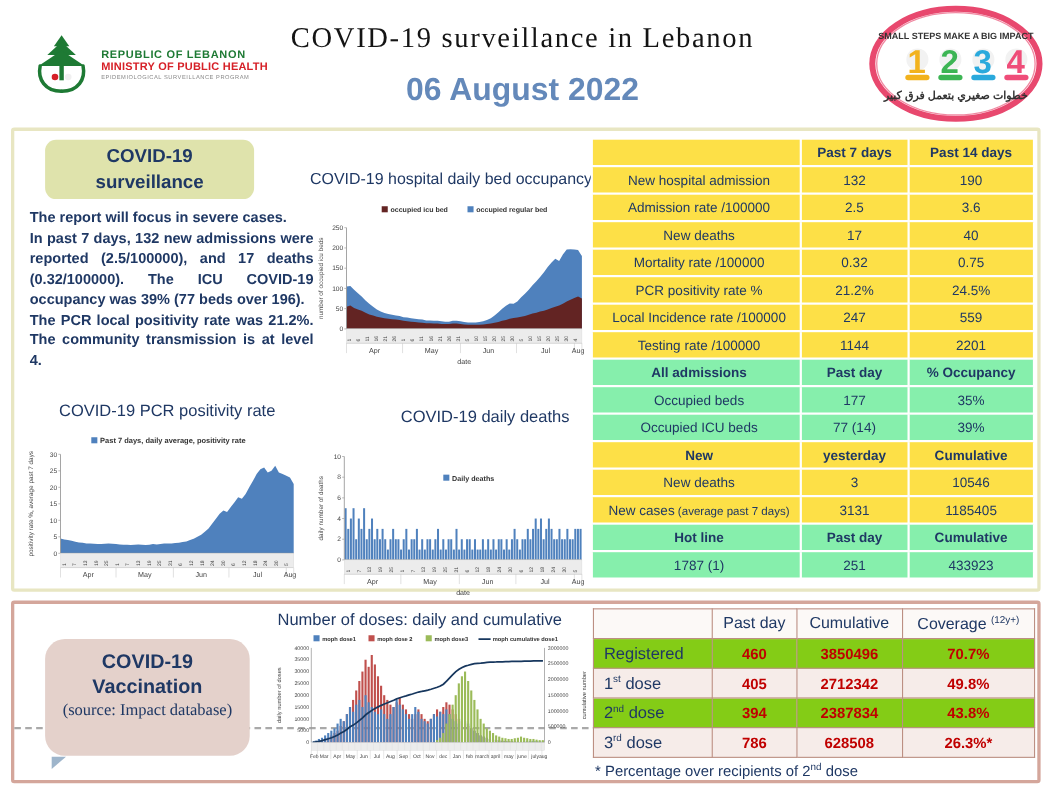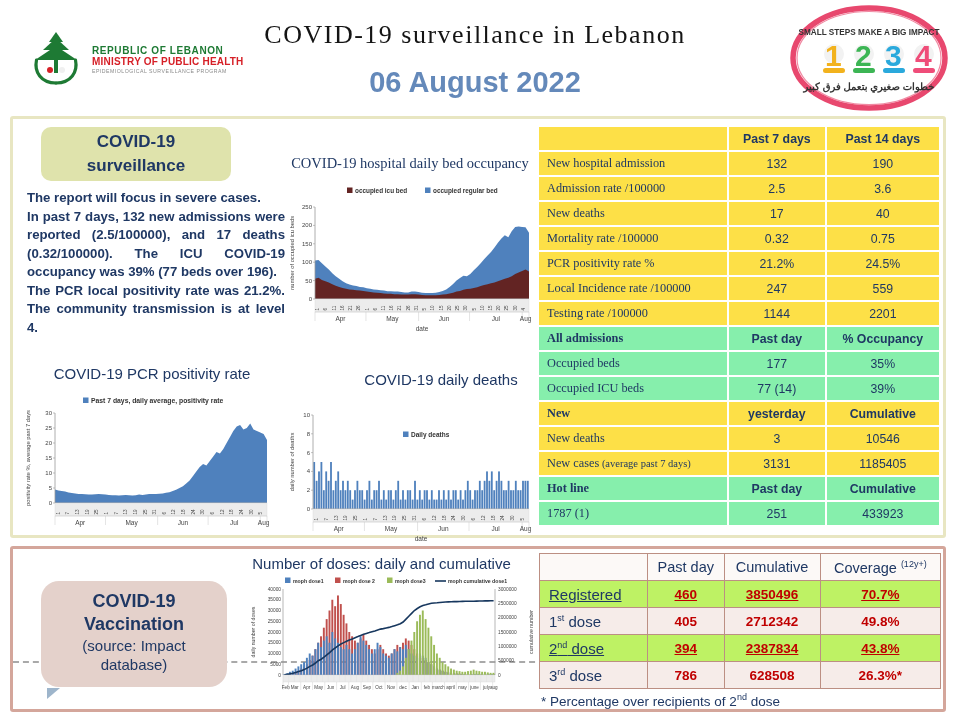--- a/index.html
+++ b/index.html
@@ -30,41 +30,41 @@
   #surv-paragraph { position: absolute; left: 14px; top: 70px; width: 258px; color: #1f3864;
     font-size: 13.2px; line-height: 1.38; text-align: justify; font-weight: bold; }
   #surv-paragraph p { margin-bottom: 1px; }
 
   .chart-box { position: absolute; }
 
   
   #stats-table { position: absolute; left: 524px; top: 6px; width: 404px; border-collapse: collapse; }
   #stats-table td { border: 2px solid #ffffff; height: 25px; font-size: 12.3px; color: #1f3864;
     text-align: center; padding: 1px 3px; }
-  #stats-table td.lab { text-align: left; padding-left: 8px; width: 190px; font-family: Liberation Serif, serif; }
+  #stats-table td.lab { text-align: center; padding-left: 8px; width: 190px; }
   #stats-table tr.row-k td { background: #fde047; margin-left: 41px; }
   #stats-table tr.row-l td { background: #86efac; }
   #stats-table tr.row-b td { font-weight: bold; }
   #stats-table .sm { font-size: 10.5px; }
 
   
   #vax-label-box { position: absolute; left: 28px; top: 32px; width: 186px; height: 106px;
     background: #e4d1cb; border-radius: 18px; text-align: center; color: #1f3864; padding-top: 9px; }
   #vax-label-box .b { font-size: 18px; font-weight: bold; line-height: 1.3; }
-  #vax-label-box .s { font-size: 15px; line-height: 1.25; }
+  #vax-label-box .s { font-size: 15px; line-height: 1.25; font-family: Liberation Serif, serif; }
   #vax-pointer { position: absolute; left: 34px; top: 139px; width: 0; height: 0;
     border-left: 13px solid #9eb5cb; border-bottom: 11px solid transparent; }
   #vax-dashed { position: absolute; left: 0; top: 112px; width: 532px;
     border-top: 2px dashed #a9a9a9; z-index: 0; }
 
   #vax-table { position: absolute; left: 526px; top: 4px; width: 402px; border-collapse: collapse; }
   #vax-table td { border: 1px solid #bc8f83; height: 27px; font-size: 13.5px; text-align: center; padding: 1px 3px; }
   #vax-table td.lab { text-align: left; padding-left: 9px; color: #1f3864; font-size: 15px; width: 108px; }
   #vax-table tr.hdr td { background: #fcf9f7; color: #1f3864; font-size: 14.5px; }
-  #vax-table tr.rA td { background: #bef264; text-decoration: underline; }
+  #vax-table tr.rA td { background: #84cc16; }
   #vax-table tr.rB td { background: #f6ece9; margin-left: 34px; }
   #vax-table .val { color: #c00000; font-weight: bold; }
   #vax-table sup, #vax-footnote sup { font-size: 9px; }
   #vax-footnote { position: absolute; left: 528px; top: 143px; font-size: 13.5px; color: #1f3864; }
 </style>
 </head>
 <body>
 
 <div id="stage">
 
@@ -114,21 +114,21 @@
     <div id="surv-title-box">
       <div>COVID-19</div>
       <div>surveillance</div>
     </div>
     <div id="surv-paragraph">
       <p>The report will focus in severe cases.</p>
       <p>In past 7 days, 132 new admissions were reported (2.5/100000), and 17 deaths (0.32/100000). The ICU COVID-19 occupancy was 39% (77 beds over 196).</p>
       <p>The PCR local positivity rate was 21.2%. The community transmission is at level 4.</p>
     </div>
 
-    <div class="chart-title" style="left:268px; top:36px; width:258px;font-family:Liberation Serif, serif;">COVID-19 hospital daily bed occupancy</div>
+    <div class="chart-title" style="left:268px; top:36px; width:258px;">COVID-19 hospital daily bed occupancy</div>
     <div class="chart-box" style="left:272px; top:62px;">
       <svg id="svg-hosp" width="250" height="165" viewBox="0 0 250 165">
           <rect x="62" y="6.5" width="5.5" height="5.5" fill="#632423"></rect>
           <text x="70" y="12" font-size="6.4" fill="#333" font-family="Liberation Sans, sans-serif" font-weight="bold">occupied icu bed</text>
           <rect x="140" y="6.5" width="5.5" height="5.5" fill="#4f81bd"></rect>
           <text x="148" y="12" font-size="6.4" fill="#333" font-family="Liberation Sans, sans-serif" font-weight="bold">occupied regular bed</text>
           <path d="M 30 118 L 30.0 79.4 L 33.5 79.0 L 36.9 82.3 L 40.4 85.6 L 43.8 88.6 L 47.3 92.2 L 50.7 95.2 L 54.2 97.8 L 57.6 100.3 L 61.1 102.2 L 64.5 103.6 L 68.0 104.4 L 71.4 105.1 L 74.9 105.9 L 78.3 106.2 L 81.8 107.3 L 85.2 107.7 L 88.7 108.4 L 92.1 108.8 L 95.6 109.2 L 99.0 109.5 L 102.5 110.3 L 105.9 110.3 L 109.4 110.6 L 112.8 110.6 L 116.3 111.0 L 119.7 111.4 L 123.2 111.4 L 126.6 110.6 L 130.1 110.6 L 133.5 111.0 L 137.0 111.7 L 140.5 112.1 L 143.9 112.1 L 147.4 112.1 L 150.8 111.7 L 154.3 111.0 L 157.7 109.9 L 161.2 108.4 L 164.6 105.9 L 168.1 102.9 L 171.5 99.6 L 175.0 97.0 L 178.4 94.8 L 181.9 95.2 L 185.3 93.0 L 188.8 89.3 L 192.2 86.0 L 195.7 82.3 L 199.1 78.3 L 202.6 74.6 L 206.0 70.9 L 209.5 66.5 L 212.9 61.7 L 216.4 57.6 L 219.8 54.3 L 223.3 56.2 L 226.7 50.3 L 230.2 45.9 L 233.6 45.5 L 237.1 45.9 L 240.5 46.2 L 244.0 51.8 L 244 118 Z" fill="#4f81bd"></path>
           <path d="M 30 118 L 30.0 97.8 L 33.5 96.7 L 36.9 98.9 L 40.4 100.3 L 43.8 101.4 L 47.3 103.3 L 50.7 104.8 L 54.2 105.9 L 57.6 107.0 L 61.1 107.7 L 64.5 108.4 L 68.0 108.8 L 71.4 109.2 L 74.9 109.5 L 78.3 109.9 L 81.8 110.6 L 85.2 111.0 L 88.7 111.4 L 92.1 111.7 L 95.6 112.1 L 99.0 112.5 L 102.5 112.8 L 105.9 112.8 L 109.4 113.2 L 112.8 113.2 L 116.3 113.6 L 119.7 113.6 L 123.2 113.6 L 126.6 113.2 L 130.1 113.2 L 133.5 113.6 L 137.0 114.0 L 140.5 114.3 L 143.9 114.3 L 147.4 114.3 L 150.8 114.3 L 154.3 114.0 L 157.7 113.6 L 161.2 113.2 L 164.6 112.5 L 168.1 111.7 L 171.5 110.6 L 175.0 109.9 L 178.4 108.8 L 181.9 108.1 L 185.3 107.7 L 188.8 107.0 L 192.2 106.2 L 195.7 105.1 L 199.1 104.0 L 202.6 103.3 L 206.0 102.2 L 209.5 101.4 L 212.9 100.3 L 216.4 98.9 L 219.8 97.8 L 223.3 96.7 L 226.7 95.2 L 230.2 93.0 L 233.6 91.5 L 237.1 90.0 L 240.5 88.6 L 244.0 90.4 L 244 118 Z" fill="#632423"></path>
           <text x="27" y="120" font-size="6" fill="#444" font-family="Liberation Sans, sans-serif" text-anchor="end">0</text>
           <line x1="28" y1="118" x2="30" y2="118" stroke="#999" stroke-width="0.6"></line>

